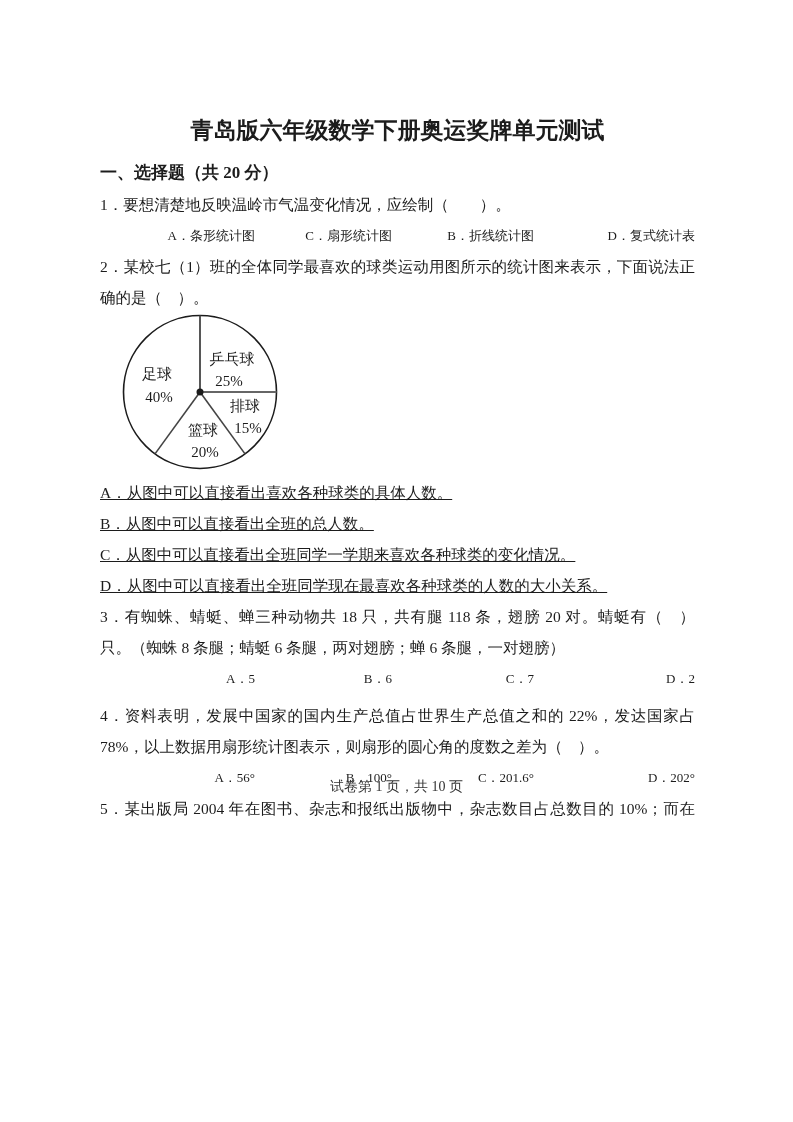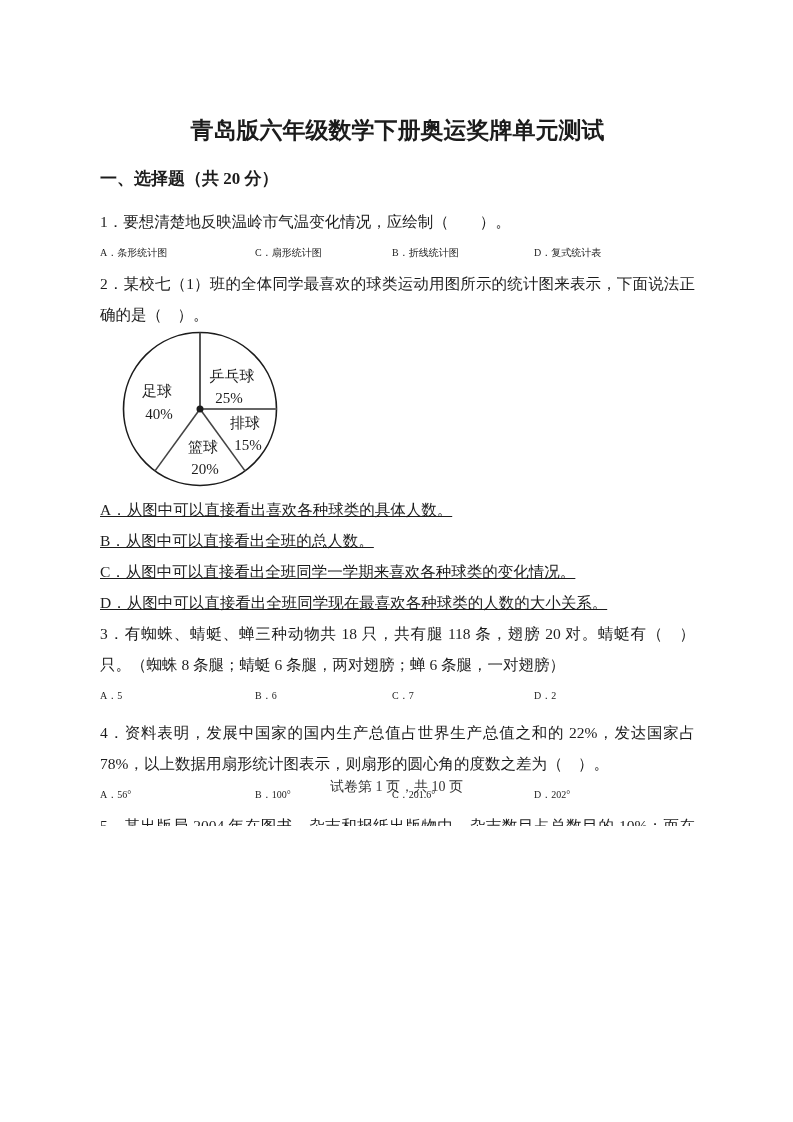--- a/index.html
+++ b/index.html
@@ -21,37 +21,38 @@
     top: 0;
   }
   .doc-title {
     margin-top: 116px;
     text-align: center;
     font-size: 23px;
     line-height: 30px;
     font-weight: bold;
   }
   .section-heading {
-    margin-top: 20px;
+    margin-top: 14px;
     font-size: 17px;
     line-height: 26px;
     font-weight: bold;
   }
   .stem {
     font-size: 15.5px;
     line-height: 31px;
     text-align: justify;
   }
-  .stem.first { margin-top: 14px; }
+  .stem.first { margin-top: 3px; }
   .stem.gap { margin-top: 6px; }
   .options-grid {
     display: grid;
     grid-template-columns: 155px 137px 142px auto;
-    font-size: 10px;
+    font-size: 13px;
     line-height: 31px;
+    text-align: right;
   }
   .options-list p {
     font-size: 15.5px;
     line-height: 31px;
     text-decoration: underline;
   }
   .pie-chart-svg {
     display: block;
     margin: 0 0 6px 20px;
   }

